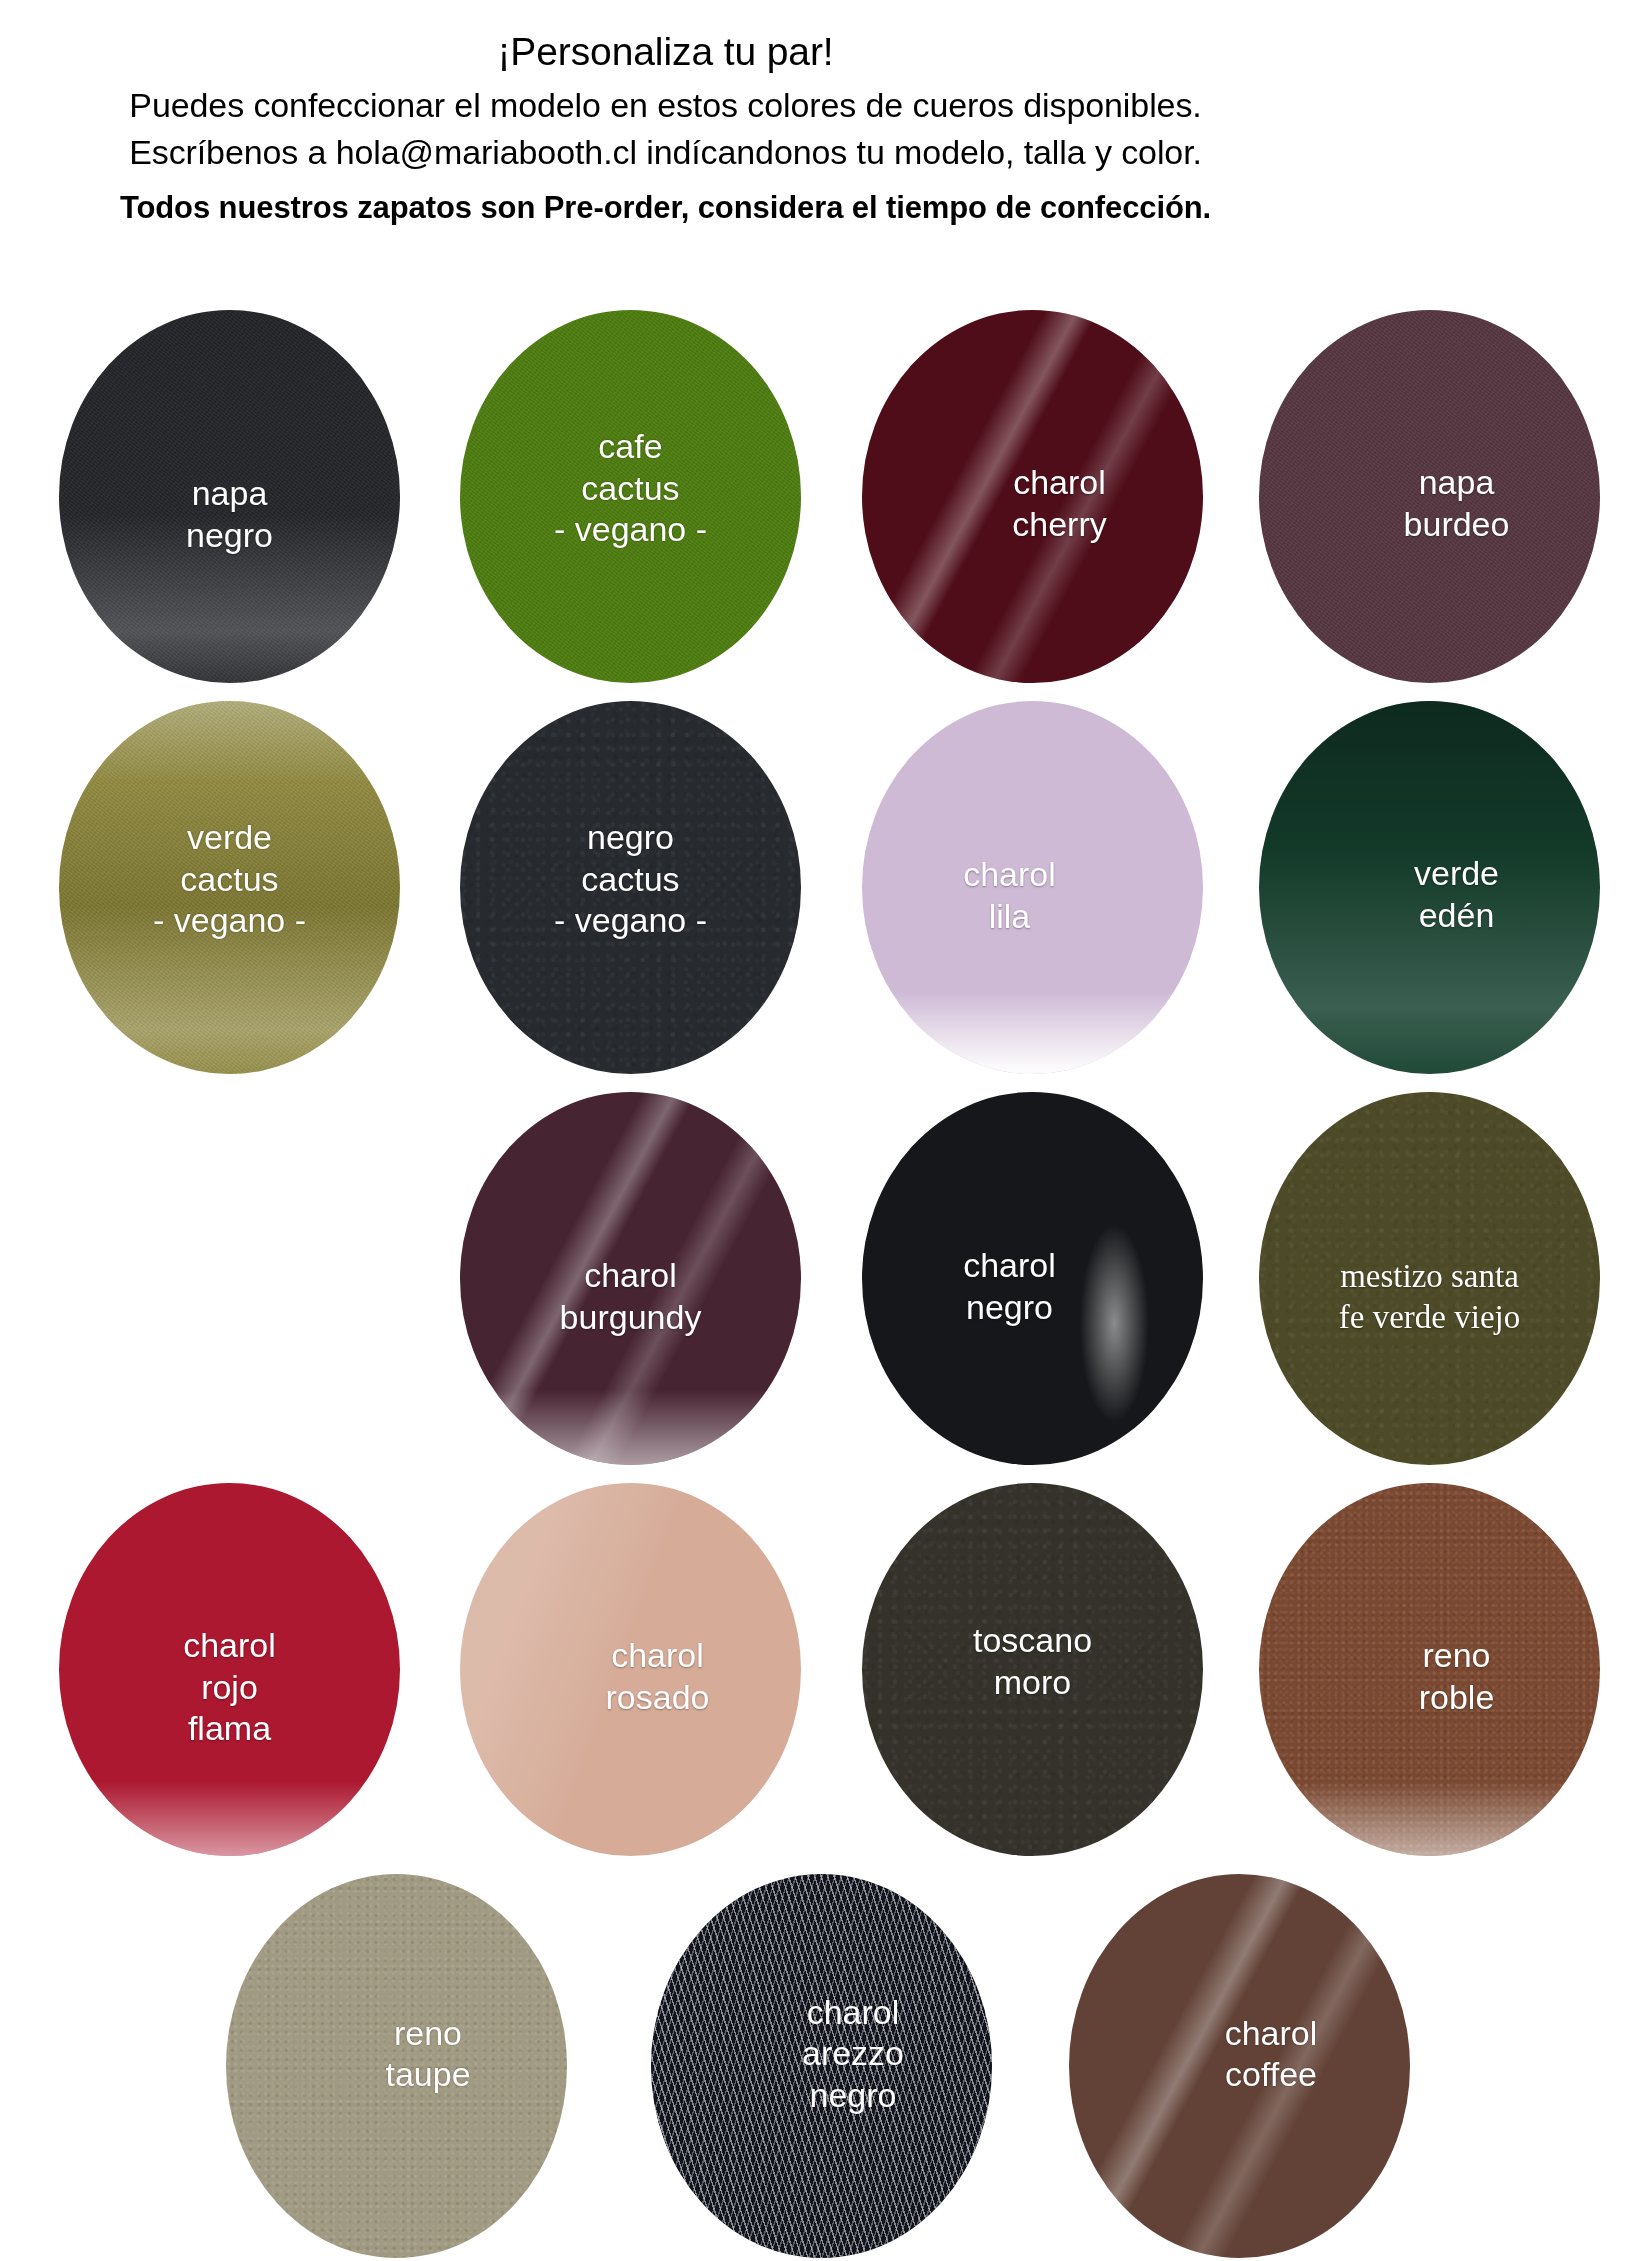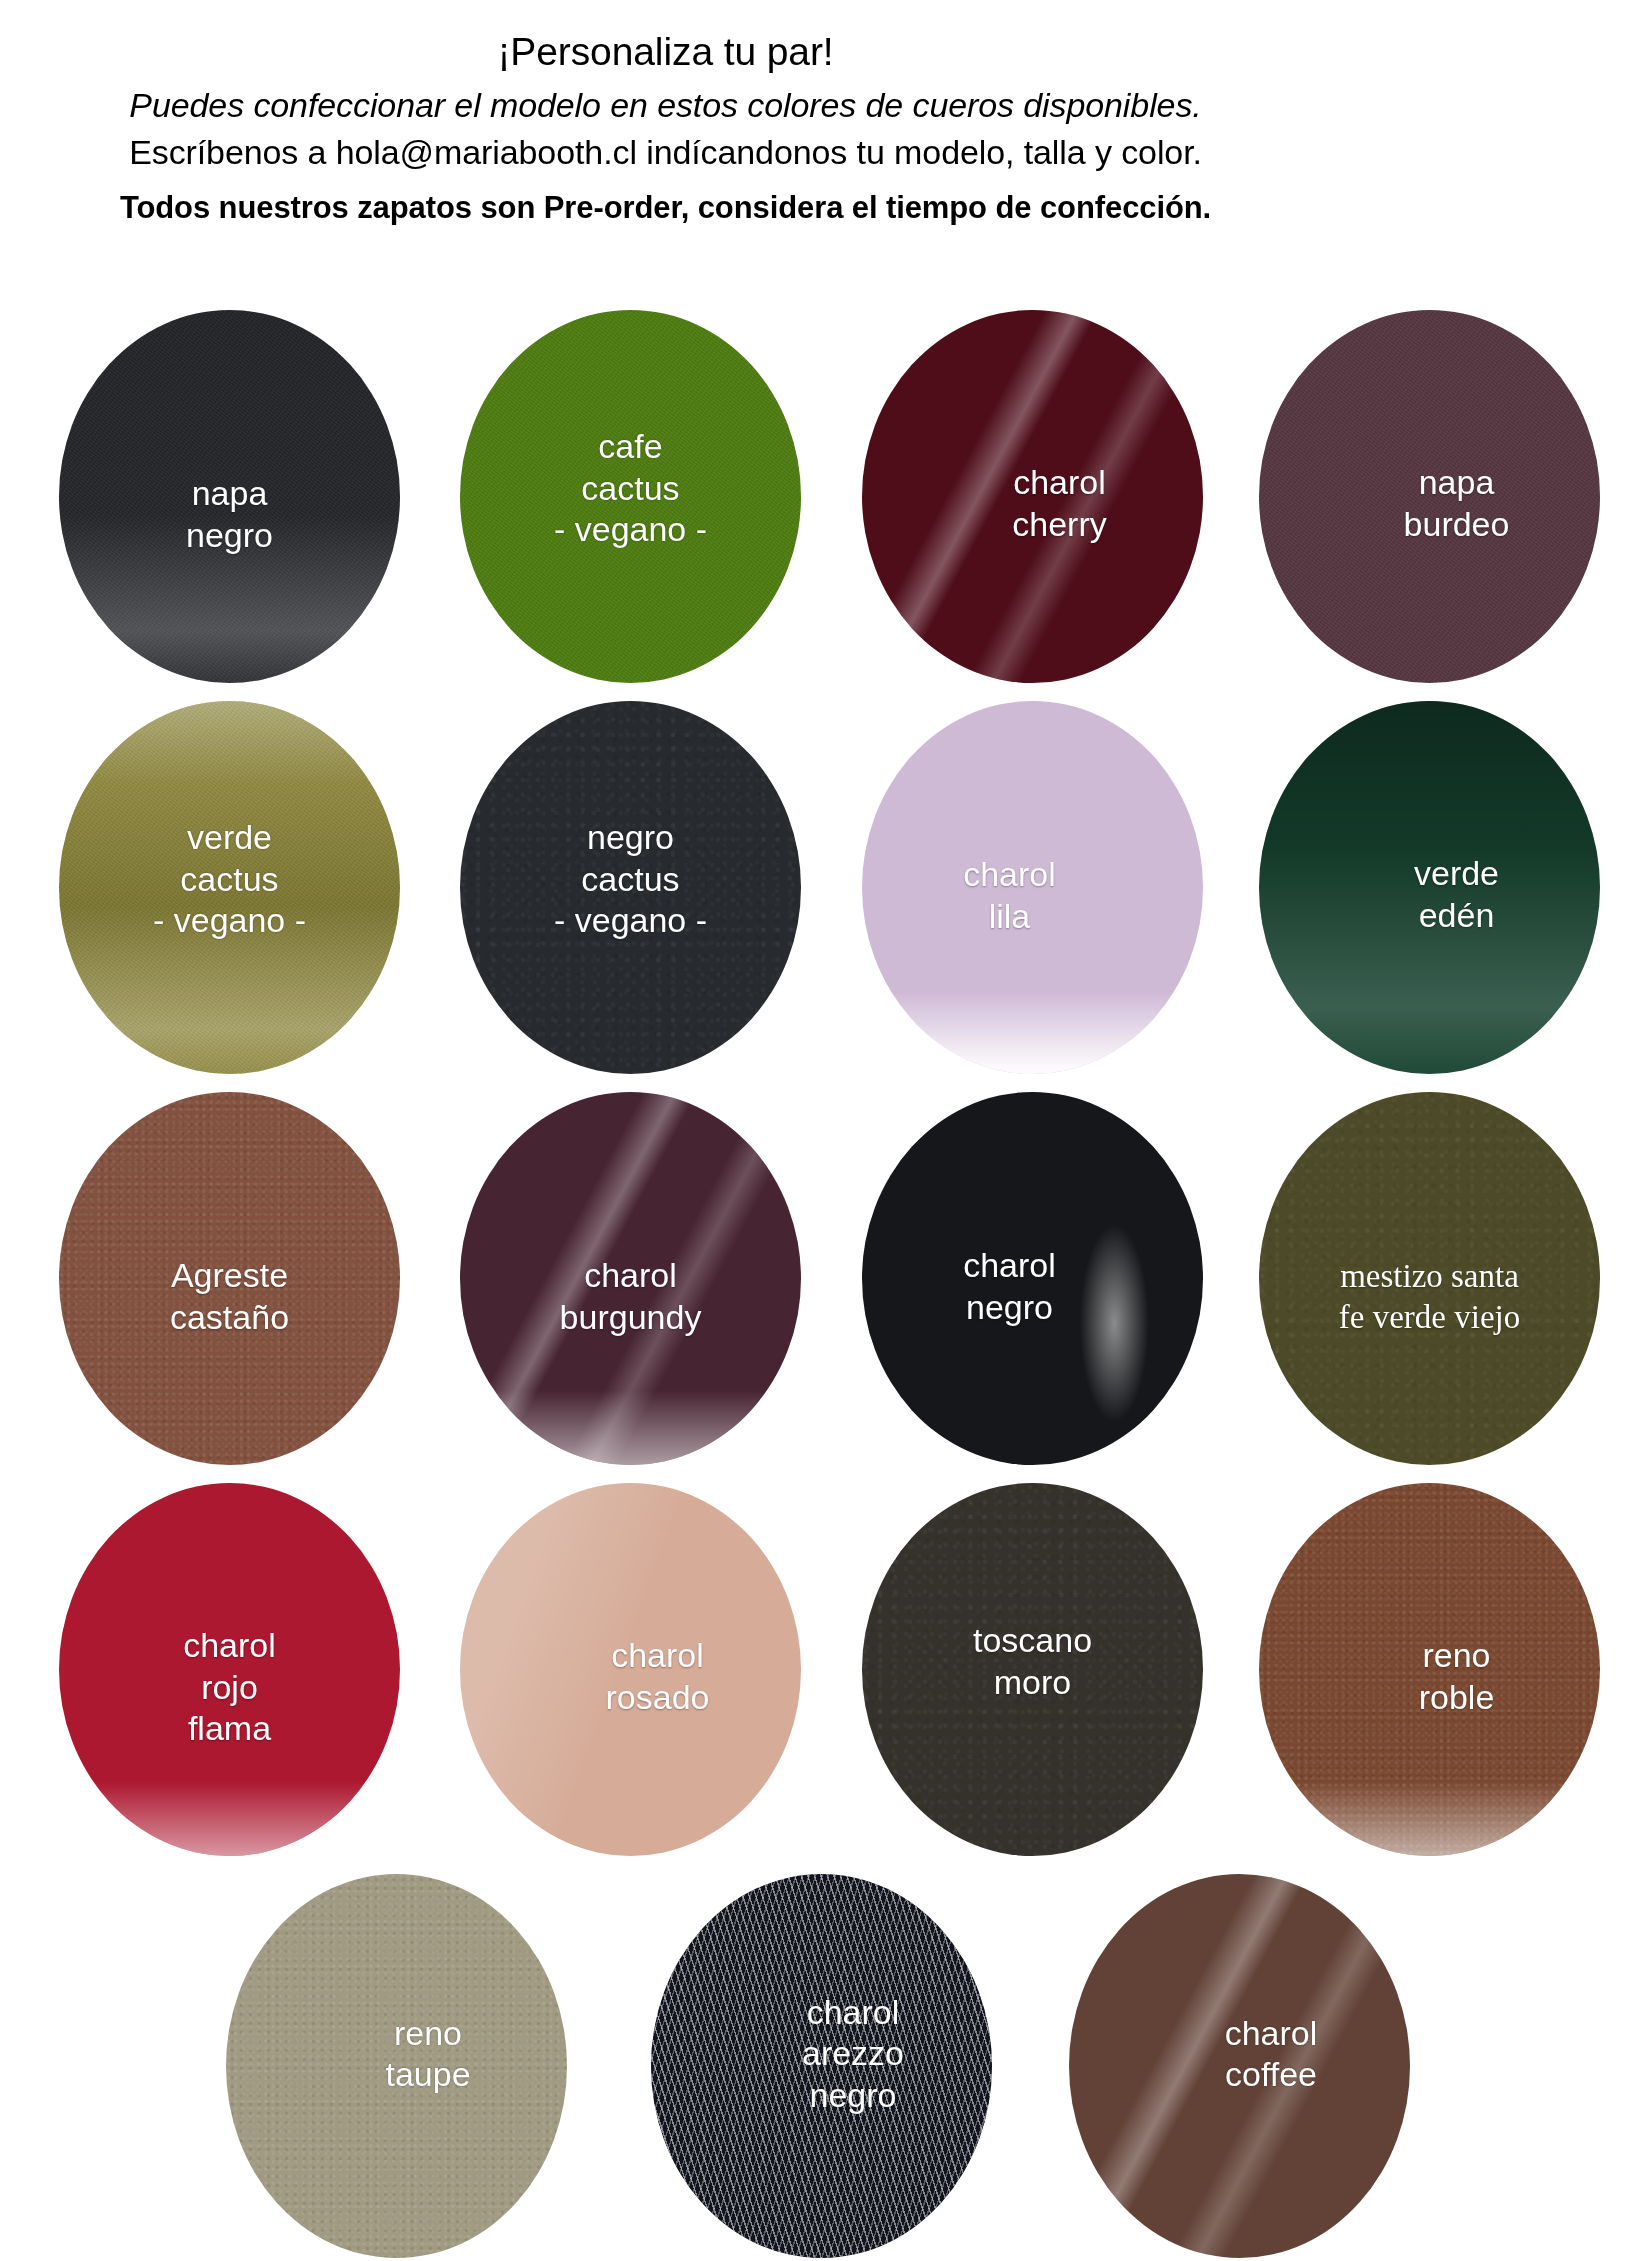--- a/index.html
+++ b/index.html
@@ -34,21 +34,21 @@
     font-weight: 400;
     line-height: 1.18;
     letter-spacing: -0.1px;
   }
   .header-line {
     font-size: 34px;
     font-weight: 400;
     line-height: 1.30;
     letter-spacing: -0.1px;
   }
-  .header-line.l1 { margin-top: 8.2px; font-style: italic; }
+  .header-line.l1 { margin-top: 8.2px; }
   .header-line.l2 { margin-top: 2.7px; }
   .header-note {
     font-size: 31px;
     font-weight: 700;
     margin-top: 16px;
     letter-spacing: -0.1px;
   }
 
   
   .grid {
@@ -242,25 +242,20 @@
 
       <div class="swatch c3" style="background:#15402e;">
         <div class="tex" style="background:linear-gradient(to bottom, rgba(0,0,0,.35) 0%, rgba(0,0,0,.10) 40%, rgba(255,255,255,.16) 82%, rgba(255,255,255,.05) 100%);"></div>
         <span class="swatch-label lbl-right">verde
 edén</span>
       </div>
     </div>
 
     <div class="row r3">
 
-      <div class="swatch c0" style="background:#82513f;">
-        <div class="tex suede"></div>
-        <span class="swatch-label lbl-shift-down">Agreste
-castaño</span>
-      </div>
 
       <div class="swatch c1" style="background:#472432;">
         <div class="tex gloss"></div>
         <div class="tex bottom-white-soft"></div>
         <span class="swatch-label lbl-shift-down">charol
 burgundy</span>
       </div>
 
       <div class="swatch c2" style="background:#16171a;">
         <div class="tex spec-right"></div>

